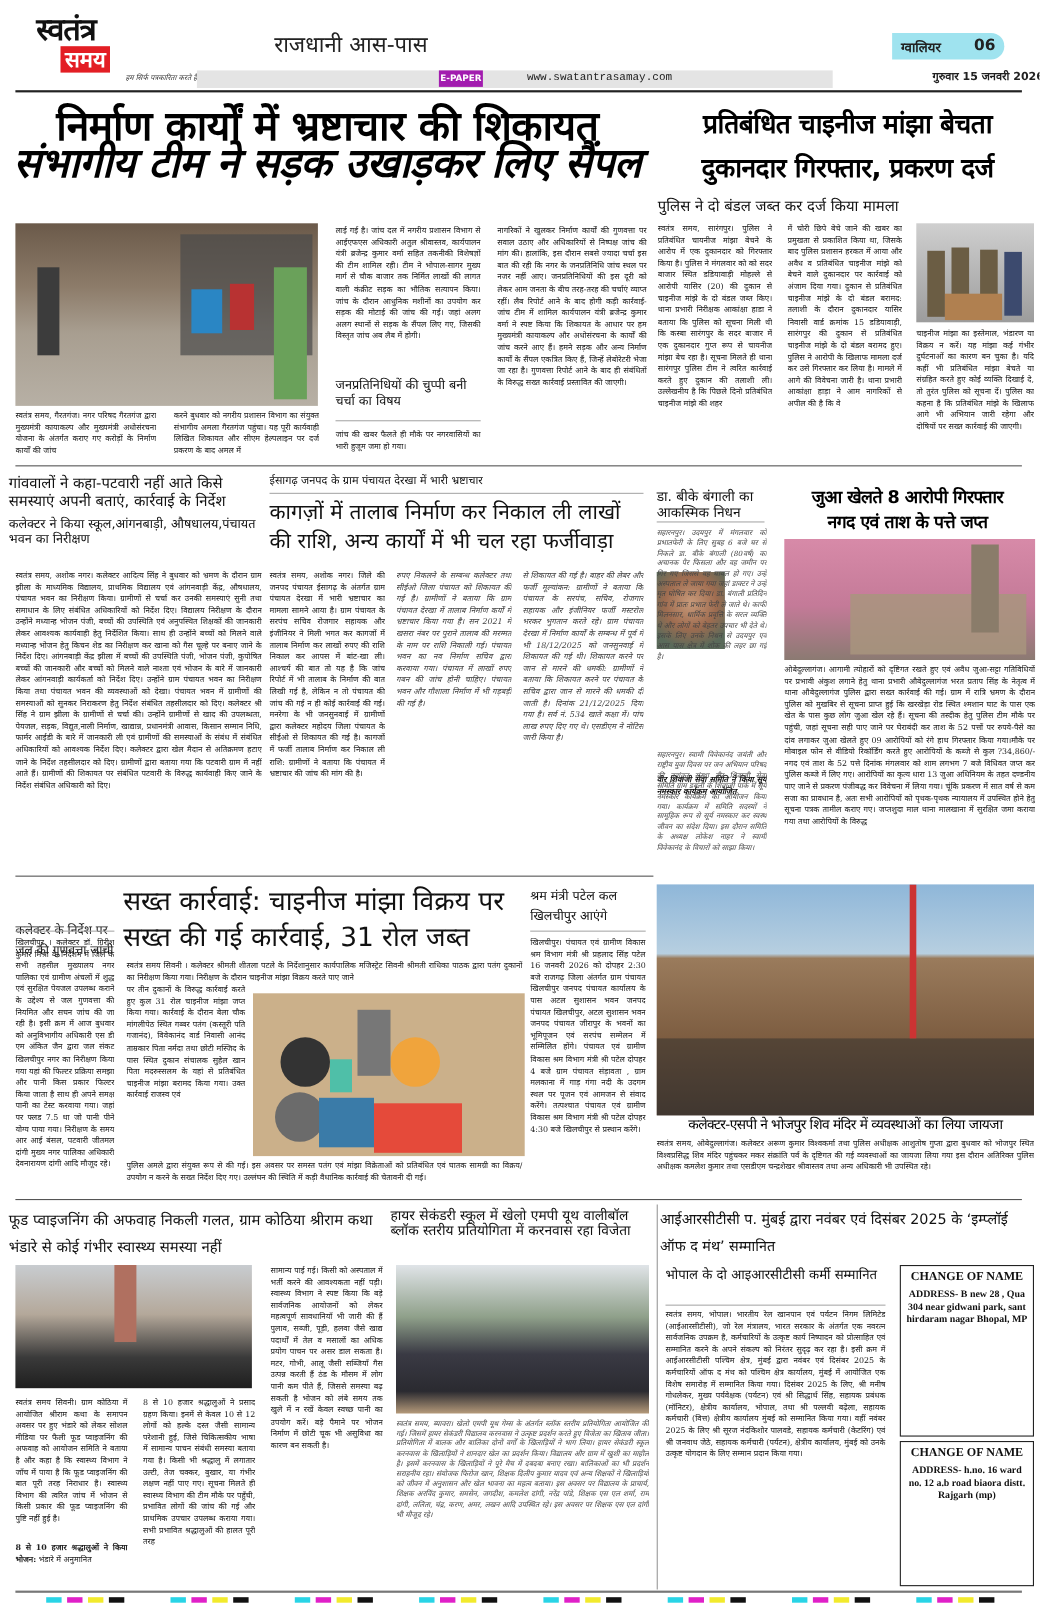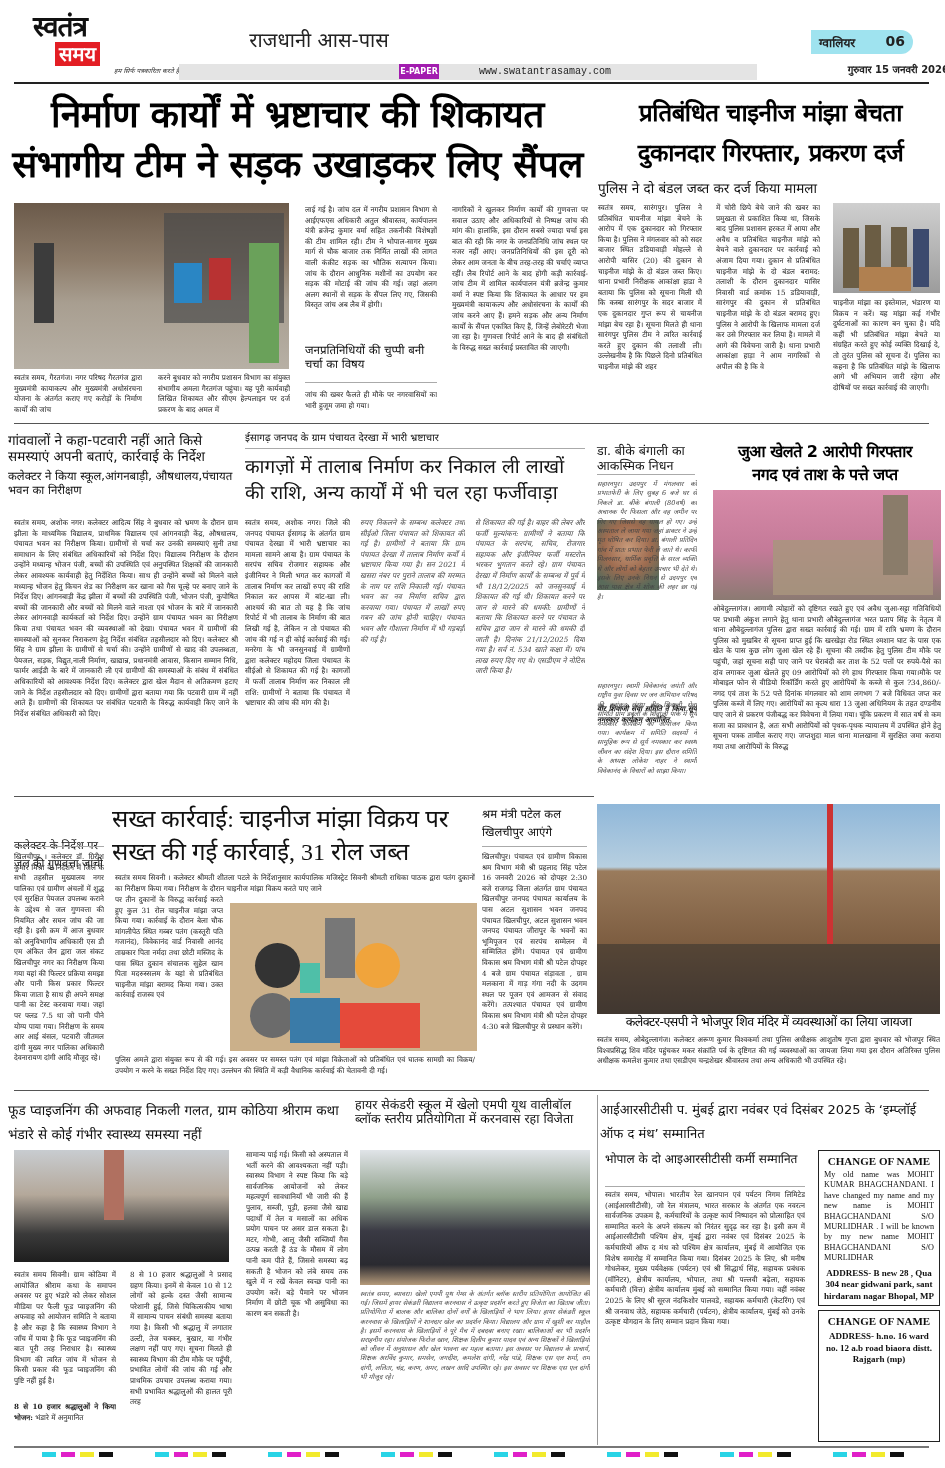--- a/index.html
+++ b/index.html
@@ -33,21 +33,21 @@
   <div class="abs" style="left:460px;top:66px;font-family:Liberation Mono, monospace;font-size:10px;color:#222;">www.swatantrasamay.com</div>
   <div class="abs" style="left:792px;top:30px;width:102px;height:24px;background:#9fe3ef;border-radius:0 12px 12px 0;">
     <span style="position:absolute;left:8px;top:4px;font-size:12px;font-weight:bold;color:#222;">ग्वालियर</span>
     <span style="position:absolute;right:8px;top:3px;font-size:14px;font-weight:bold;color:#222;">06</span>
   </div>
   <div class="abs" style="left:780px;top:62px;width:150px;text-align:right;font-size:10px;font-weight:bold;color:#222;">गुरुवार 15 जनवरी 2026</div>
 </div>
 <div class="abs rule" style="left:14px;top:82px;width:915px;height:1.5px;background:#222;"></div>
 
 <div class="abs hl" style="left:5px;top:94px;width:585px;font-size:37px;">निर्माण कार्यों में भ्रष्टाचार की शिकायत</div>
-<div class="abs hl" style="left:5px;top:144px;width:585px;font-size:37px;">संभागीय टीम ने सड़क उखाड़कर लिए सैंपल</div>
+<div class="abs hl" style="left:5px;top:128px;width:585px;font-size:37px;font-style:italic;">संभागीय टीम ने सड़क उखाड़कर लिए सैंपल</div>
 
 <div class="abs photo" style="left:14px;top:203px;width:275px;height:166px;background:linear-gradient(180deg,#6b5a4a 0%,#8d7c6a 35%,#a89e90 60%,#b7b0a5 100%);">
   <div style="position:absolute;left:150px;top:10px;width:120px;height:110px;background:#4a4a4a;opacity:.7;"></div>
   <div style="position:absolute;left:160px;top:60px;width:28px;height:40px;background:#2a86c4;"></div>
   <div style="position:absolute;left:195px;top:55px;width:22px;height:42px;background:#b83232;"></div>
   <div style="position:absolute;left:235px;top:40px;width:30px;height:120px;background:#6aa15a;"></div>
   <div style="position:absolute;left:20px;top:40px;width:20px;height:80px;background:#3c3c3c;"></div>
 </div>
 <div class="abs body-text" style="left:14px;top:373px;width:128px;height:45px;">स्वतंत्र समय, गैरतगंज। नगर परिषद गैरतगंज द्वारा मुख्यमंत्री कायाकल्प और मुख्यमंत्री अधोसंरचना योजना के अंतर्गत कराए गए करोड़ों के निर्माण कार्यों की जांच</div>
 <div class="abs body-text" style="left:158px;top:373px;width:132px;height:45px;">करने बुधवार को नगरीय प्रशासन विभाग का संयुक्त संभागीय अमला गैरतगंज पहुंचा। यह पूरी कार्यवाही लिखित शिकायत और सीएम हेल्पलाइन पर दर्ज प्रकरण के बाद अमल में</div>
@@ -84,35 +84,35 @@
 <div class="abs body-text ital" style="left:360px;top:518px;width:105px;height:268px;">रुपए निकलने के सम्बन्ध कलेक्टर तथा सीईओ जिला पंचायत को शिकायत की गई है। ग्रामीणों ने बताया कि ग्राम पंचायत देरखा में तालाब निर्माण कर्यों में भ्रष्टाचार किया गया है। सन 2021 में खसरा नंबर पर पुराने तालाब की मरम्मत के नाम पर राशि निकाली गई। पंचायत भवन का नव निर्माण सचिव द्वारा करवाया गया। पंचायत में लाखों रुपए गबन की जांच होनी चाहिए। पंचायत भवन और गौशाला निर्माण में भी गड़बड़ी की गई है।</div>
 <div class="abs body-text ital" style="left:475px;top:518px;width:110px;height:268px;">से शिकायत की गई है। बाहर की लेबर और फर्जी मूल्यांकन: ग्रामीणों ने बताया कि पंचायत के सरपंच, सचिव, रोजगार सहायक और इंजीनियर फर्जी मस्टरोल भरकर भुगतान करते रहे। ग्राम पंचायत देरखा में निर्माण कार्यों के सम्बन्ध में पूर्व में भी 18/12/2025 को जनसुनवाई में शिकायत की गई थी। शिकायत करने पर जान से मारने की धमकी: ग्रामीणों ने बताया कि शिकायत करने पर पंचायत के सचिव द्वारा जान से मारने की धमकी दी जाती है। दिनांक 21/12/2025 दिया गया है। सर्व नं. 534 खाते कक्षा में। पांच लाख रुपए दिए गए थे। एसडीएम ने नोटिस जारी किया है।</div>
 
 <div class="abs sub" style="left:597px;top:443px;width:100px;font-size:12.5px;text-align:left;">डा. बीके बंगाली का आकस्मिक निधन</div>
 <div class="abs" style="left:597px;top:474px;width:98px;height:1px;background:#aaa;"></div>
 <div class="abs photo" style="left:597px;top:520px;width:62px;height:70px;background:radial-gradient(circle at 50% 40%,#c89a7a 0%,#9e6c50 45%,#5a6a5a 80%);"></div>
 <div class="abs body-text ital" style="left:597px;top:480px;width:100px;height:170px;font-size:6.6px;line-height:9.4px;">सहारनपुर। उदयपुर में मंगलवार को प्रभातफेरी के लिए सुबह 6 बजे घर से निकले डा. बीके बंगाली (80वर्ष) का अचानक पैर फिसला और वह जमीन पर गिर गए जिससे वह घायल हो गए। उन्हें अस्पताल ले जाया गया जहां डाक्टर ने उन्हें मृत घोषित कर दिया। डा. बंगाली प्रतिदिन गांव में प्रातः प्रभात फेरी ले जाते थे। काफी मिलनसार, धार्मिक प्रवृत्ति के सरल व्यक्ति थे और लोगों को बेहतर उपचार भी देते थे। इसके लिए उनके निधन से उदयपुर एवं आस पास क्षेत्र में शोक की लहर छा गई है।</div>
 <div class="abs body-text ital" style="left:597px;top:656px;width:100px;height:22px;font-weight:bold;color:#111;margin-top:48px;">वीर शिवाजी सेवा समिति ने किया सूर्य नमस्कार कार्यक्रम आयोजित</div>
 <div class="abs body-text ital" style="left:597px;top:682px;width:100px;height:120px;font-size:6.6px;line-height:9.4px;">सहारनपुर। स्वामी विवेकानंद जयंती और राष्ट्रीय युवा दिवस पर जन अभियान परिषद की नवांकुर संस्था वीर शिवाजी सेवा समिति ग्राम डबली के शिवाजी पार्क में सूर्य नमस्कार कार्यक्रम का आयोजन किया गया। कार्यक्रम में समिति सदस्यों ने सामूहिक रूप से सूर्य नमस्कार कर स्वस्थ जीवन का संदेश दिया। इस दौरान समिति के अध्यक्ष लोकेश नाहर ने स्वामी विवेकानंद के विचारों को साझा किया।</div>
 
-<div class="abs hl" style="left:710px;top:443px;width:230px;font-size:16px;">जुआ खेलते 2 आरोपी गिरफ्तार</div>
+<div class="abs hl" style="left:710px;top:443px;width:230px;font-size:16px;">जुआ खेलते 8 आरोपी गिरफ्तार</div>
 <div class="abs hl" style="left:710px;top:466px;width:230px;font-size:16px;">नगद एवं ताश के पत्ते जप्त</div>
 <div class="abs photo" style="left:713px;top:490px;width:228px;height:110px;background:linear-gradient(180deg,#d78aa8 0%,#c47a98 55%,#8b7a72 100%);">
   <div style="position:absolute;left:60px;top:50px;width:160px;height:55px;background:#a8957e;opacity:.85;"></div>
   <div style="position:absolute;left:170px;top:5px;width:25px;height:80px;background:#8a7c6a;"></div>
 </div>
 <div class="abs body-text" style="left:713px;top:604px;width:228px;height:200px;">ओबेदुल्लागंज। आगामी त्योहारों को दृष्टिगत रखते हुए एवं अवैध जुआ-सट्टा गतिविधियों पर प्रभावी अंकुश लगाने हेतु थाना प्रभारी औबेदुल्लागंज भरत प्रताप सिंह के नेतृत्व में थाना औबेदुल्लागंज पुलिस द्वारा सख्त कार्रवाई की गई। ग्राम में रात्रि भ्रमण के दौरान पुलिस को मुखबिर से सूचना प्राप्त हुई कि खरखेड़ा रोड स्थित श्मशान घाट के पास एक खेत के पास कुछ लोग जुआ खेल रहे हैं। सूचना की तस्दीक हेतु पुलिस टीम मौके पर पहुंची, जहां सूचना सही पाए जाने पर घेराबंदी कर ताश के 52 पत्तों पर रुपये-पैसे का दांव लगाकर जुआ खेलते हुए 09 आरोपियों को रंगे हाथ गिरफ्तार किया गया।मौके पर मोबाइल फोन से वीडियो रिकॉर्डिंग करते हुए आरोपियों के कब्जे से कुल ?34,860/- नगद एवं ताश के 52 पत्ते दिनांक मंगलवार को शाम लगभग 7 बजे विधिवत जप्त कर पुलिस कब्जे में लिए गए। आरोपियों का कृत्य धारा 13 जुआ अधिनियम के तहत दण्डनीय पाए जाने से प्रकरण पंजीबद्ध कर विवेचना में लिया गया। चूंकि प्रकरण में सात वर्ष से कम सजा का प्रावधान है, अतः सभी आरोपियों को पृथक-पृथक न्यायालय में उपस्थित होने हेतु सूचना पत्रक तामील कराए गए। जप्तशुदा माल थाना मालखाना में सुरक्षित जमा कराया गया तथा आरोपियों के विरुद्ध</div>
 
 <div class="abs rule" style="left:14px;top:796px;width:580px;height:1px;"></div>
 
 <div class="abs sub" style="left:14px;top:805px;width:90px;font-size:11px;line-height:18px;margin-top:32px;">कलेक्टर के निर्देश पर जल की गुणवत्ता जांची</div>
 <div class="abs" style="left:14px;top:846px;width:90px;height:1px;background:#aaa;"></div>
 <div class="abs body-text" style="left:14px;top:852px;width:90px;height:235px;">खिलचीपुर । कलेक्टर डॉ. गिरीश कुमार मिश्रा के निर्देशन में जिले के सभी तहसील मुख्यालय नगर पालिका एवं ग्रामीण अंचलों में शुद्ध एवं सुरक्षित पेयजल उपलब्ध कराने के उद्देश्य से जल गुणवत्ता की नियमित और सघन जांच की जा रही है। इसी क्रम में आज बुधवार को अनुविभागीय अधिकारी एस डी एम अंकित जैन द्वारा जल संकट खिलचीपुर नगर का निरीक्षण किया गया यहां की फिल्टर प्रक्रिया समझा और पानी किस प्रकार फिल्टर किया जाता है साथ ही अपने समक्ष पानी का टेस्ट करवाया गया। जहां पर फ्लड 7.5 था जो पानी पीने योग्य पाया गया। निरीक्षण के समय आर आई बंसल, पटवारी जीतमल दांगी मुख्य नगर पालिका अधिकारी देवनारायण दांगी आदि मौजूद रहे।</div>
 
-<div class="abs sub" style="left:112px;top:803px;width:360px;font-size:24px;line-height:33px;font-family:Liberation Serif, serif;">सख्त कार्रवाई: चाइनीज मांझा विक्रय पर सख्त की गई कार्रवाई, 31 रोल जब्त</div>
+<div class="abs sub" style="left:112px;top:803px;width:360px;font-size:24px;line-height:33px;">सख्त कार्रवाई: चाइनीज मांझा विक्रय पर सख्त की गई कार्रवाई, 31 रोल जब्त</div>
 <div class="abs body-text" style="left:115px;top:873px;width:360px;height:22px;">स्वतंत्र समय सिवनी । कलेक्टर श्रीमती शीतला पटले के निर्देशानुसार कार्यपालिक मजिस्ट्रेट सिवनी श्रीमती राधिका पाठक द्वारा पतंग दुकानों का निरीक्षण किया गया। निरीक्षण के दौरान चाइनीज मांझा विक्रय करते पाए जाने</div>
 <div class="abs body-text" style="left:115px;top:895px;width:108px;height:160px;">पर तीन दुकानों के विरुद्ध कार्रवाई करते हुए कुल 31 रोल चाइनीज मांझा जप्त किया गया। कार्रवाई के दौरान बेला चौक मांगलीपेठ स्थित गब्बर पतंग (कस्तूरी पति गजानंद), विवेकानंद वार्ड निवासी आनंद ताम्रकार पिता नर्मदा तथा छोटी मस्जिद के पास स्थित दुकान संचालक सुहेल खान पिता मदरुस्सलम के यहां से प्रतिबंधित चाइनीज मांझा बरामद किया गया। उक्त कार्रवाई राजस्व एवं</div>
 <div class="abs photo" style="left:230px;top:903px;width:247px;height:148px;background:#cbb08a;">
   <div style="position:absolute;left:25px;top:40px;width:45px;height:45px;border-radius:50%;background:#333;"></div>
   <div style="position:absolute;left:20px;top:90px;width:45px;height:45px;border-radius:50%;background:#6b6b6b;"></div>
   <div style="position:absolute;left:125px;top:40px;width:45px;height:45px;border-radius:50%;background:#f0a43c;"></div>
   <div style="position:absolute;left:95px;top:15px;width:30px;height:60px;background:#777;"></div>
   <div style="position:absolute;left:110px;top:100px;width:80px;height:45px;background:#e54a3a;"></div>
   <div style="position:absolute;left:60px;top:95px;width:50px;height:45px;background:#3a7ba8;"></div>
   <div style="position:absolute;left:70px;top:60px;width:20px;height:30px;background:#4fbfa8;"></div>
@@ -150,21 +150,20 @@
 
 <div class="abs" style="left:597px;top:1095px;width:1px;height:350px;background:#999;"></div>
 
 <div class="abs sub" style="left:600px;top:1098px;width:340px;font-size:13px;line-height:24px;">आईआरसीटीसी प. मुंबई द्वारा नवंबर एवं दिसंबर 2025 के ‘इम्प्लॉई ऑफ द मंथ’ सम्मानित</div>
 <div class="abs sub" style="left:605px;top:1150px;width:200px;font-size:12px;line-height:18px;">भोपाल के दो आइआरसीटीसी कर्मी सम्मानित</div>
 <div class="abs" style="left:605px;top:1186px;width:200px;height:1px;background:#aaa;"></div>
 <div class="abs body-text" style="left:605px;top:1190px;width:200px;height:252px;">स्वतंत्र समय, भोपाल। भारतीय रेल खानपान एवं पर्यटन निगम लिमिटेड (आईआरसीटीसी), जो रेल मंत्रालय, भारत सरकार के अंतर्गत एक नवरत्न सार्वजनिक उपक्रम है, कर्मचारियों के उत्कृष्ट कार्य निष्पादन को प्रोत्साहित एवं सम्मानित करने के अपने संकल्प को निरंतर सुदृढ़ कर रहा है। इसी क्रम में आईआरसीटीसी पश्चिम क्षेत्र, मुंबई द्वारा नवंबर एवं दिसंबर 2025 के कर्मचारियों ऑफ द मंथ को पश्चिम क्षेत्र कार्यालय, मुंबई में आयोजित एक विशेष समारोह में सम्मानित किया गया। दिसंबर 2025 के लिए, श्री मनीष गोधलेकर, मुख्य पर्यवेक्षक (पर्यटन) एवं श्री सिद्धार्थ सिंह, सहायक प्रबंधक (मॉनिटर), क्षेत्रीय कार्यालय, भोपाल, तथा श्री पल्लवी बढ़ेला, सहायक कर्मचारी (वित्त) क्षेत्रीय कार्यालय मुंबई को सम्मानित किया गया। वहीं नवंबर 2025 के लिए श्री सूरज नंदकिशोर पालवडे, सहायक कर्मचारी (केटरिंग) एवं श्री जनवाथ जेठे, सहायक कर्मचारी (पर्यटन), क्षेत्रीय कार्यालय, मुंबई को उनके उत्कृष्ट योगदान के लिए सम्मान प्रदान किया गया।</div>
 
 <div class="abs box" style="left:818px;top:1150px;width:122px;height:156px;">
   <h4>CHANGE OF NAME</h4>
-  <p>My old name was MOHIT KUMAR BHAGCHANDANI. I have changed my name and my new name is MOHIT BHAGCHANDANI S/O MURLIDHAR . I will be known by my new name MOHIT BHAGCHANDANI S/O MURLIDHAR</p>
   <div class="addr">ADDRESS- B new 28 , Qua 304 near gidwani park, sant hirdaram nagar Bhopal, MP</div>
 </div>
 <div class="abs box" style="left:818px;top:1310px;width:122px;height:132px;">
   <h4>CHANGE OF NAME</h4>
   <div class="addr">ADDRESS- h.no. 16 ward no. 12 a.b road biaora distt. Rajgarh (mp)</div>
 </div>
 
 <div class="abs" style="left:14px;top:1446px;width:915px;height:1.5px;background:#777;"></div>
 <div>
   <div class="reg" style="left:42px;background:#29d4e6;"></div>

